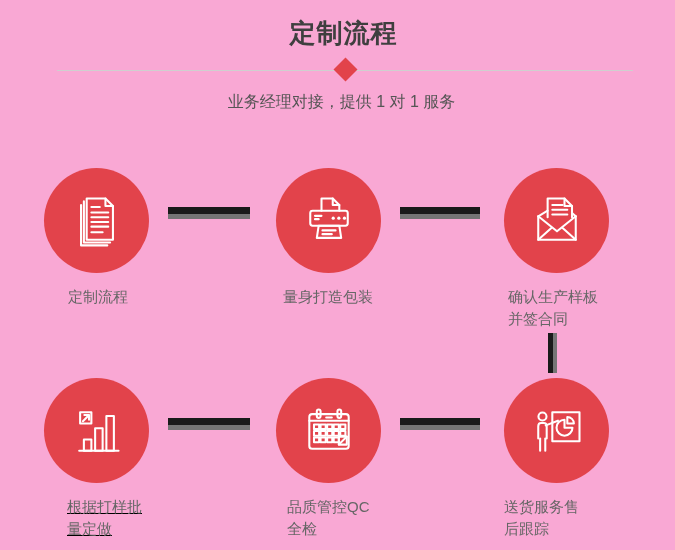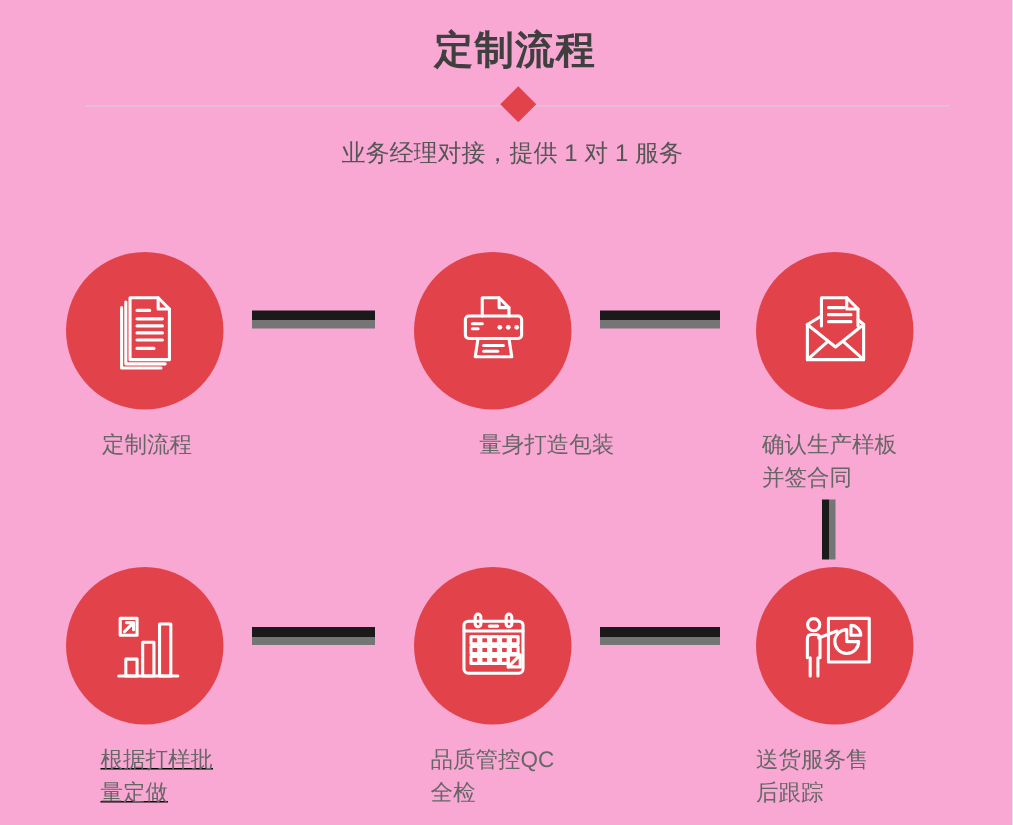--- a/index.html
+++ b/index.html
@@ -109,21 +109,21 @@
         <circle class="fill" cx="36.5" cy="29" r="1.7"></circle>
         <circle class="fill" cx="42.5" cy="29" r="1.7"></circle>
         <circle class="fill" cx="48.5" cy="29" r="1.7"></circle>
         <path d="M17 26.5 H24"></path>
         <path d="M17 30 H21"></path>
         <path d="M21 37 H43 L45 50 H19 Z"></path>
         <path d="M25 42 H39"></path>
         <path d="M25 46 H35"></path>
       </svg>
     </div>
-    <div class="step-label" style="margin-left:7px;text-align:center;">
+    <div class="step-label" style="margin-left:7px;">
       <div>量身打造包装</div>
     </div>
   </div>
 
   <div class="step" style="left:504px;top:168px;">
     <div class="circle">
       <svg class="icon" viewBox="0 0 64 64" width="60" height="60">
         <path d="M22 28 V8 H40 L48 16 V28"></path>
         <path d="M40 8 V16 H48"></path>
         <path d="M27 15 H38"></path>

